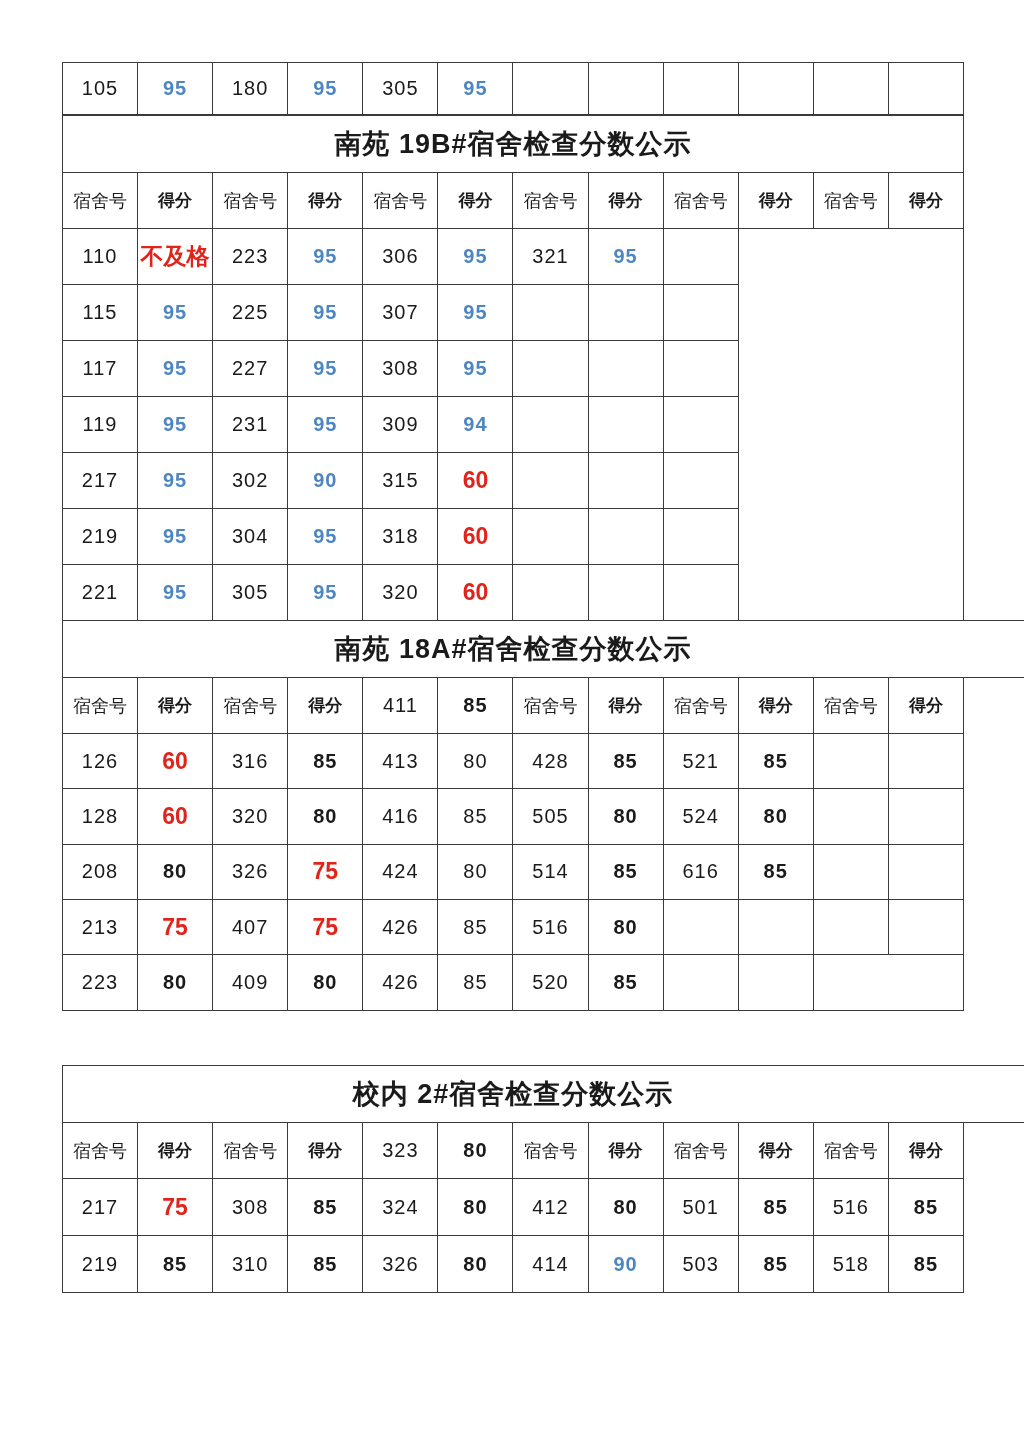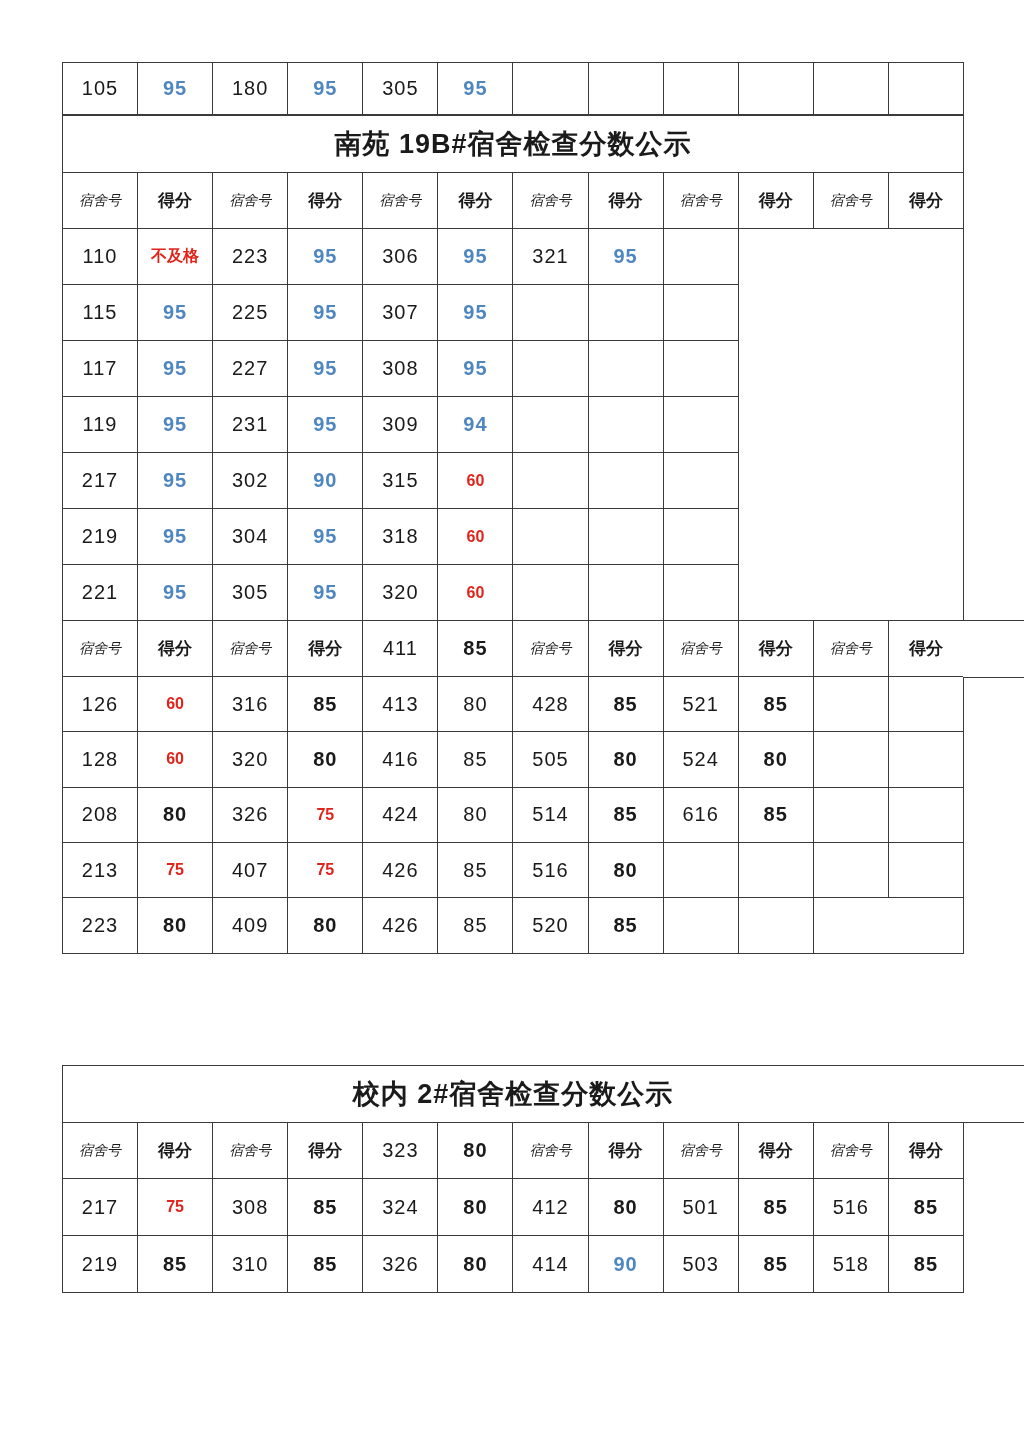--- a/index.html
+++ b/index.html
@@ -27,26 +27,26 @@
     border:1px solid var(--grid,#3a3a3a);
     text-align:center;
     vertical-align:middle;
     padding:0;
     overflow:hidden;
     white-space:nowrap;
   }
   tr.title-row{height:57px;margin-left:39px;}
   tr.header-row{height:56px;}
   td.title{font-size:27px;font-weight:700;letter-spacing:1px;}
-  td.h{font-size:14px;font-weight:400;font-style:italic;}
+  td.h{font-size:18px;font-weight:400;}
   td.hb{font-size:17px;font-weight:700;}
   td.num{font-size:20px;font-weight:400;letter-spacing:1px;}
   td.bold{font-size:20px;font-weight:700;letter-spacing:1px;}
   td.blue{font-size:20px;font-weight:700;letter-spacing:1px;color:var(--blue,#4E86C0);}
-  td.red{font-size:16px;font-weight:700;letter-spacing:0px;color:var(--red,#E2231A);}
+  td.red{font-size:23px;font-weight:700;letter-spacing:0px;color:var(--red,#E2231A);}
   .edge-frag{
     position:absolute;
     left:963px;
     width:61px;
     height:56px;
     border-top:1px solid var(--grid,#3a3a3a);
     border-bottom:1px solid var(--grid,#3a3a3a);
     background:#ffffff;
   }
   #frag-18a{top:620px;}
@@ -210,20 +210,23 @@
         <col style="width: 75.0833px;">
         <col style="width: 75.0833px;">
         <col style="width: 75.0833px;">
         <col style="width: 75.0833px;">
         <col style="width: 75.0833px;">
         <col style="width: 75.0833px;">
         <col style="width: 75.0833px;">
         <col style="width: 75.0833px;">
       </colgroup>
       <tbody>
+        <tr class="title-row">
+          <td class="title" colspan="12">南苑 18A#宿舍检查分数公示</td>
+        </tr>
         <tr class="header-row">
           <td class="h">宿舍号</td>
           <td class="hb">得分</td>
           <td class="h">宿舍号</td>
           <td class="hb">得分</td>
           <td class="num">411</td>
           <td class="bold">85</td>
           <td class="h">宿舍号</td>
           <td class="hb">得分</td>
           <td class="h">宿舍号</td>

